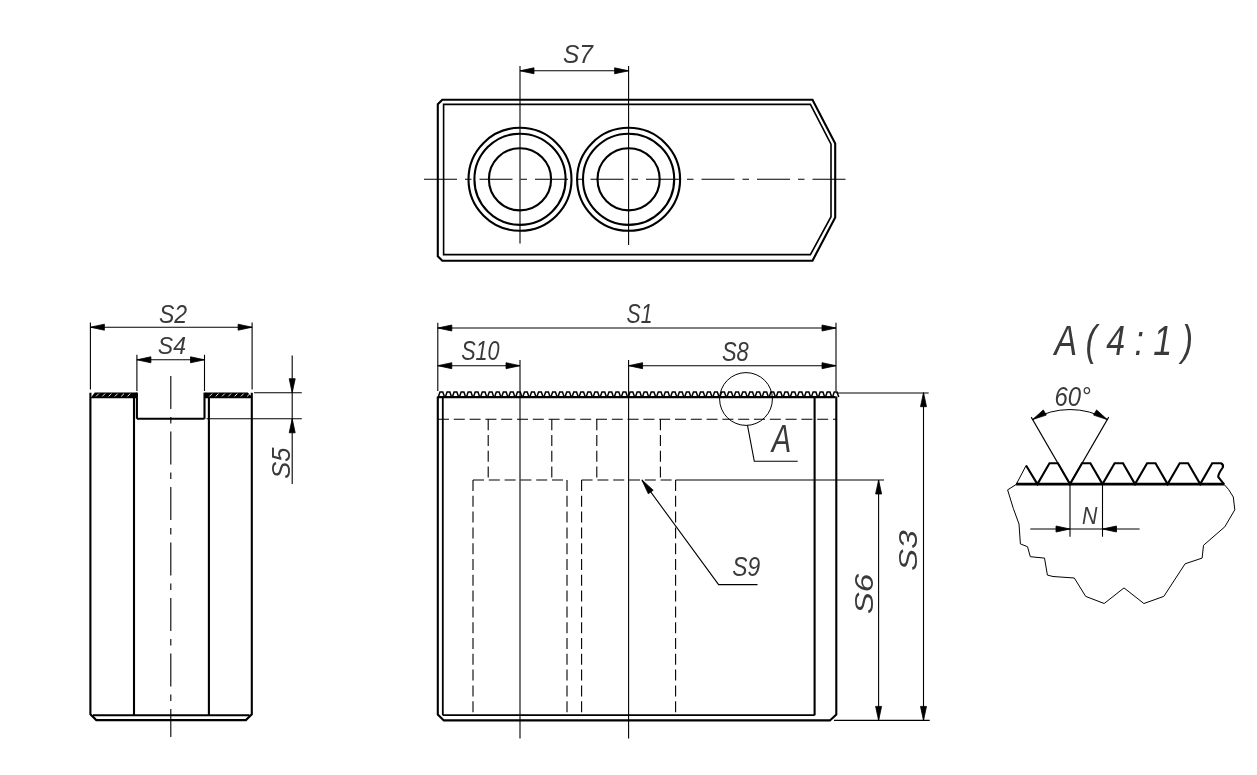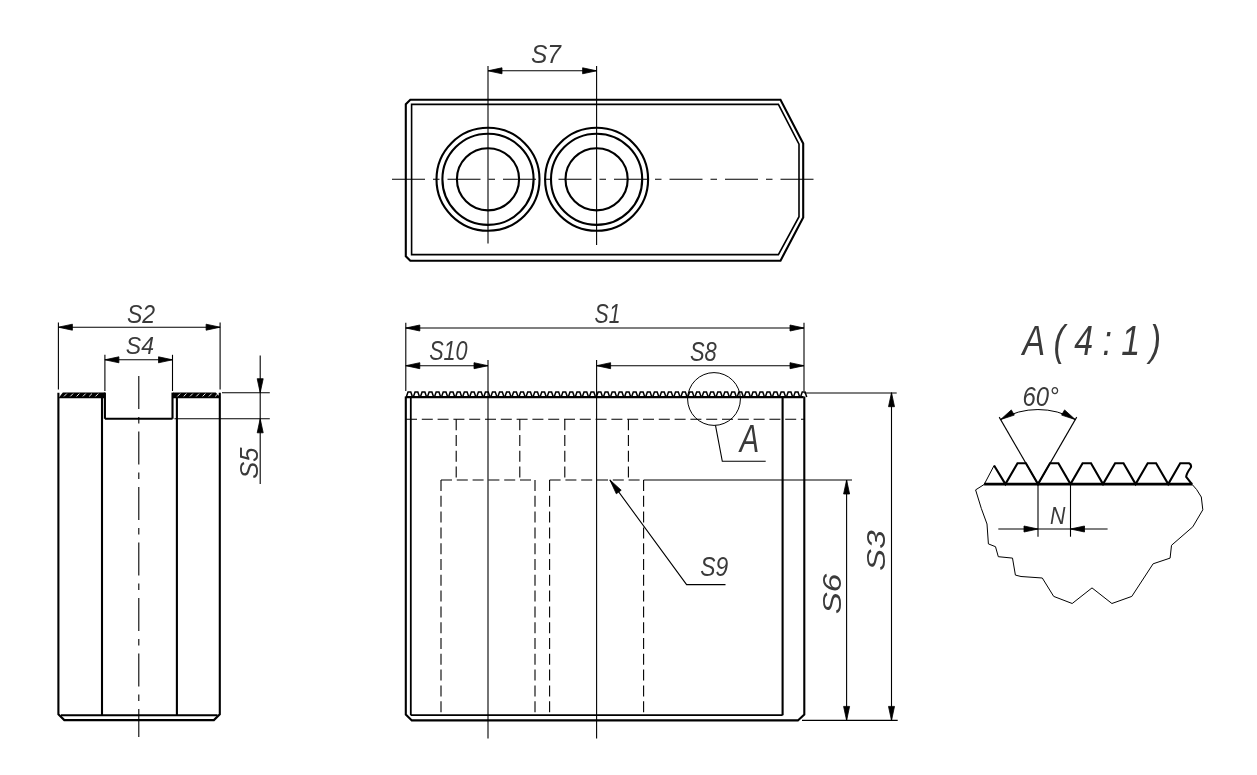--- a/index.html
+++ b/index.html
@@ -1,15 +1,15 @@
 <!DOCTYPE html>
 <html><head><meta charset="utf-8"><style>
 html,body{margin:0;padding:0;background:#fff;}
 svg{display:block;font-family:"Liberation Sans",sans-serif;font-style:italic;}
-#wrap{will-change:transform;}
+#wrap{will-change:transform;padding-left:32px;}
 </style></head><body>
 <div id="wrap">
     <svg width="1257" height="775" viewBox="0 0 1257 775">
 <rect x="0" y="0" width="1257" height="775" fill="#fff"></rect>
 <path d="M 410.3,99.7 L 780.5,99.7 L 803.2,143.4 L 803.2,217.5 L 780.5,260.7 L 410.3,260.7 L 405.8,256.2 L 405.8,104.2 Z" fill="none" stroke="#000" stroke-width="2.1" stroke-linejoin="miter"></path>
 <path d="M 411.6,104.4 L 778.4,104.4 L 799.0,144.2 L 799.0,216.7 L 778.4,254.6 L 411.6,254.6 Z" fill="none" stroke="#000" stroke-width="1.6" stroke-linejoin="miter"></path>
 <circle cx="488.0" cy="179.3" r="51.5" fill="none" stroke="#000" stroke-width="2.1"></circle>
 <circle cx="488.0" cy="179.3" r="45.6" fill="none" stroke="#000" stroke-width="2.1"></circle>
 <circle cx="488.0" cy="179.3" r="31.1" fill="none" stroke="#000" stroke-width="2.1"></circle>
 <circle cx="596.6" cy="179.3" r="51.5" fill="none" stroke="#000" stroke-width="2.1"></circle>

